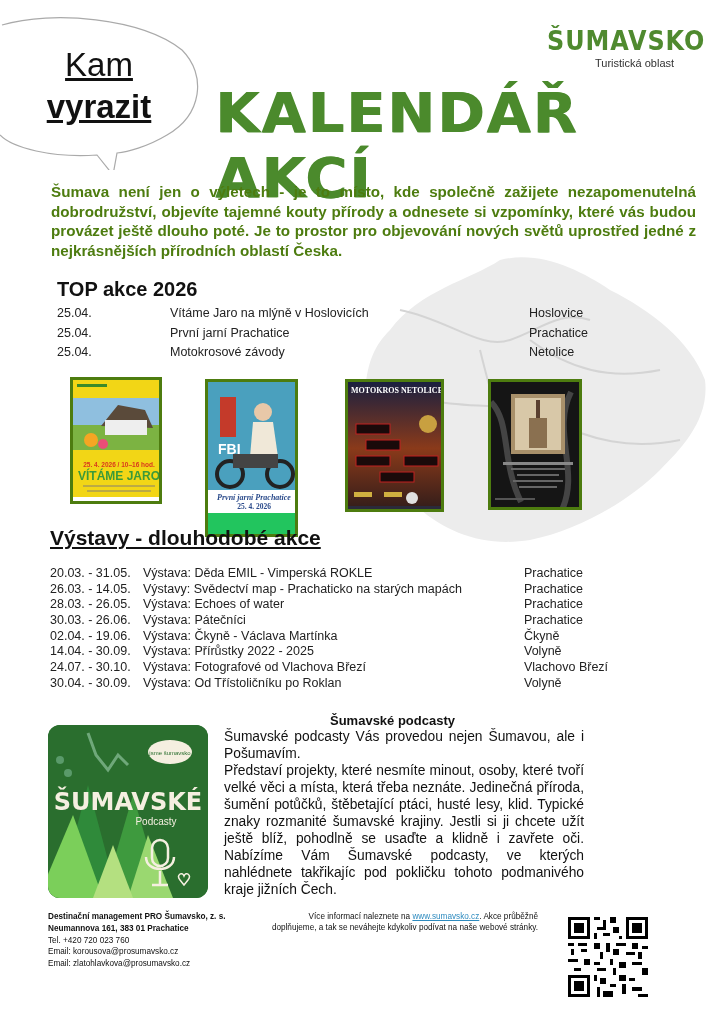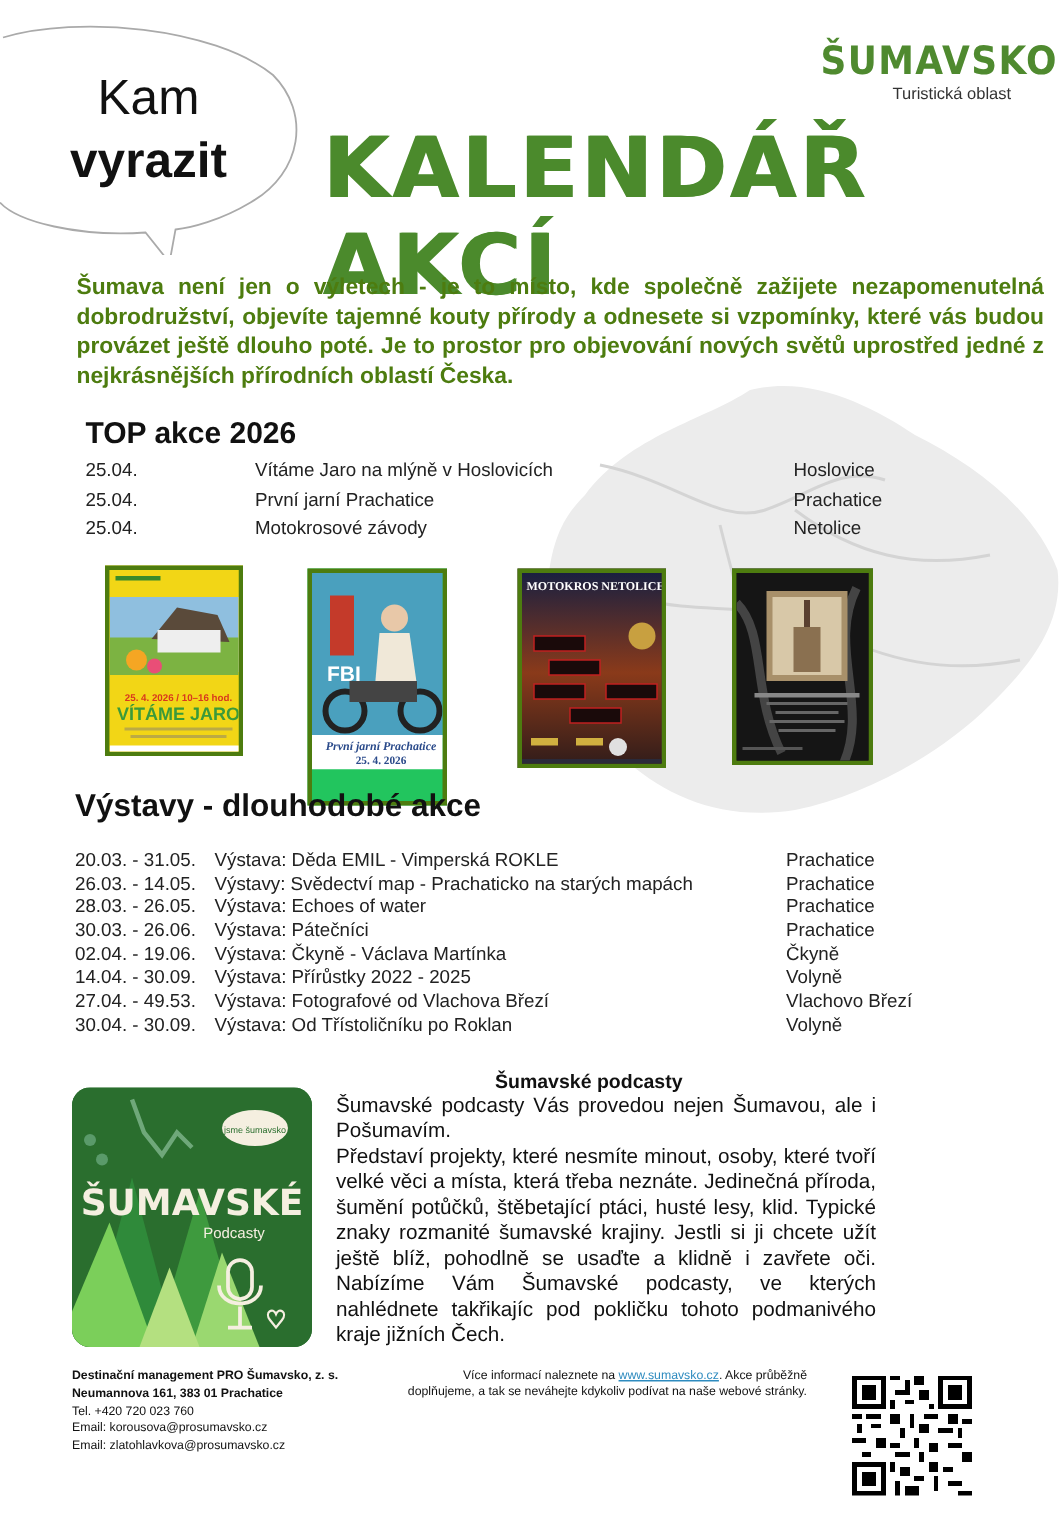--- a/index.html
+++ b/index.html
@@ -2,35 +2,35 @@
 <html><head>
 <meta charset="utf-8">
 <style>
   * { box-sizing: border-box; margin: 0; padding: 0; }
   html, body { width: 709px; height: 1024px; background: #ffffff; overflow: hidden; }
   body { position: relative; font-family: "Liberation Sans", sans-serif; color: #111; }
 
   .bg-map { position: absolute; left: 330px; top: 250px; width: 380px; height: 300px; z-index: 0; }
 
   .bubble { position: absolute; left: -8px; top: 10px; width: 215px; height: 160px; z-index: 2; }
-  .bubble-text { position: absolute; left: 34px; width: 130px; text-align: center; font-size: 33px; color: #111; z-index: 3; }
+  .bubble-text { position: absolute; left: 34px; width: 130px; text-align: center; font-size: 33px; color: #111; z-index: 3; text-decoration: underline; }
   .bubble-line1 { top: 46px; font-weight: normal; }
   .bubble-line2 { top: 88px; font-weight: bold; }
 
   .logo-brand { position: absolute; left: 547px; top: 26px; font-family: "DejaVu Sans", sans-serif; font-weight: bold; font-size: 26px; letter-spacing: 1px; color: #4f8a2f; transform: scaleX(0.92); transform-origin: left; z-index: 3; }
   .logo-sub { position: absolute; left: 595px; top: 57px; font-size: 11px; color: #333; z-index: 3; }
 
   .main-title { position: absolute; left: 215px; top: 80px; font-family: "DejaVu Sans", sans-serif; font-weight: bold; font-size: 56px; letter-spacing: 2px; color: #4b8a2c; transform: scaleX(1.02); transform-origin: left; z-index: 3;
     text-shadow: 1px 0 0 #4b8a2c; }
 
   .intro { position: absolute; left: 51px; top: 182px; width: 645px; font-size: 15.2px; font-weight: bold; line-height: 19.5px; text-align: justify; color: #4d7c0f; z-index: 3; }
 
   .section-title { position: absolute; font-weight: bold; color: #111; z-index: 3; }
   .top-title { left: 57px; top: 278px; font-size: 20px; }
-  .exh-title { left: 50px; top: 526px; font-size: 21px; }
+  .exh-title { left: 50px; top: 526px; font-size: 21px; text-decoration: underline; }
 
   .top-list { position: absolute; left: 57px; top: 306px; width: 600px; z-index: 3; }
   .top-row { position: relative; height: 19.5px; font-size: 12.5px; color: #222; }
   .top-row span { position: absolute; top: 0; }
   .c-date { left: 0; }
   .c-name { left: 113px; }
   .c-place { left: 472px; }
 
   .posters { position: absolute; top: 377px; left: 0; width: 709px; height: 135px; z-index: 3; }
   .poster { position: absolute; border: 3px solid #4d7c0f; overflow: hidden; }
@@ -197,21 +197,21 @@
       <span class="e-dates">02.04. - 19.06.</span>
       <span class="e-name">Výstava: Čkyně - Václava Martínka</span>
       <span class="e-place">Čkyně</span>
     </div>
   <div class="exh-row">
       <span class="e-dates">14.04. - 30.09.</span>
       <span class="e-name">Výstava: Přírůstky 2022 - 2025</span>
       <span class="e-place">Volyně</span>
     </div>
   <div class="exh-row">
-      <span class="e-dates">27.04. - 49.53.</span>
+      <span class="e-dates">24.07. - 30.10.</span>
       <span class="e-name">Výstava: Fotografové od Vlachova Březí</span>
       <span class="e-place">Vlachovo Březí</span>
     </div>
   <div class="exh-row">
       <span class="e-dates">30.04. - 30.09.</span>
       <span class="e-name">Výstava: Od Třístoličníku po Roklan</span>
       <span class="e-place">Volyně</span>
     </div>
 </div>
 

